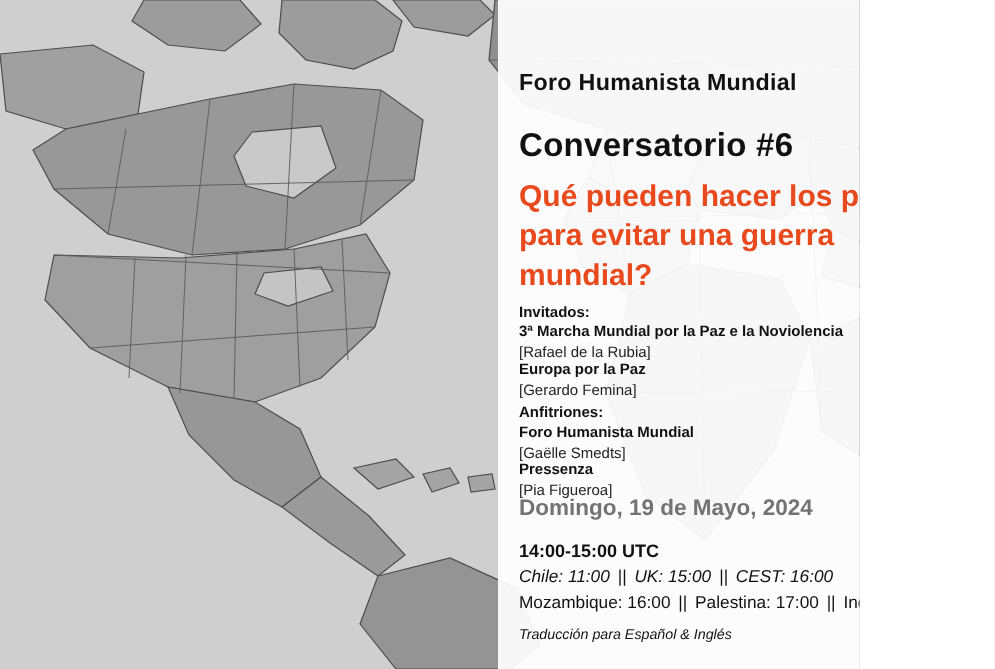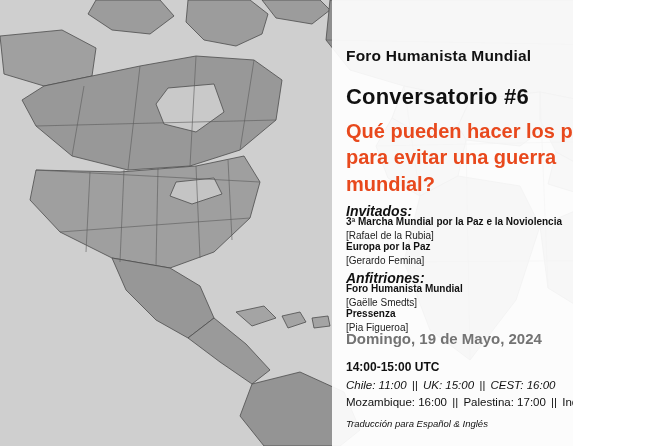--- a/index.html
+++ b/index.html
@@ -70,23 +70,22 @@
     width: 300px;
     font-size: 20px;
     font-weight: bold;
     color: #e8491d;
     line-height: 1.32;
   }
 
   .section-label {
     position: absolute;
     left: 14px;
-    font-size: 14px;
-    font-weight: bold;
-    font-style: italic;
+    font-size: 10px;
+    font-weight: bold;
     color: #111111;
   }
   .section-label.invitados { top: 203px; }
   .section-label.anfitriones { top: 270px; }
 
   .entry {
     position: absolute;
     left: 14px;
     width: 300px;
   }

